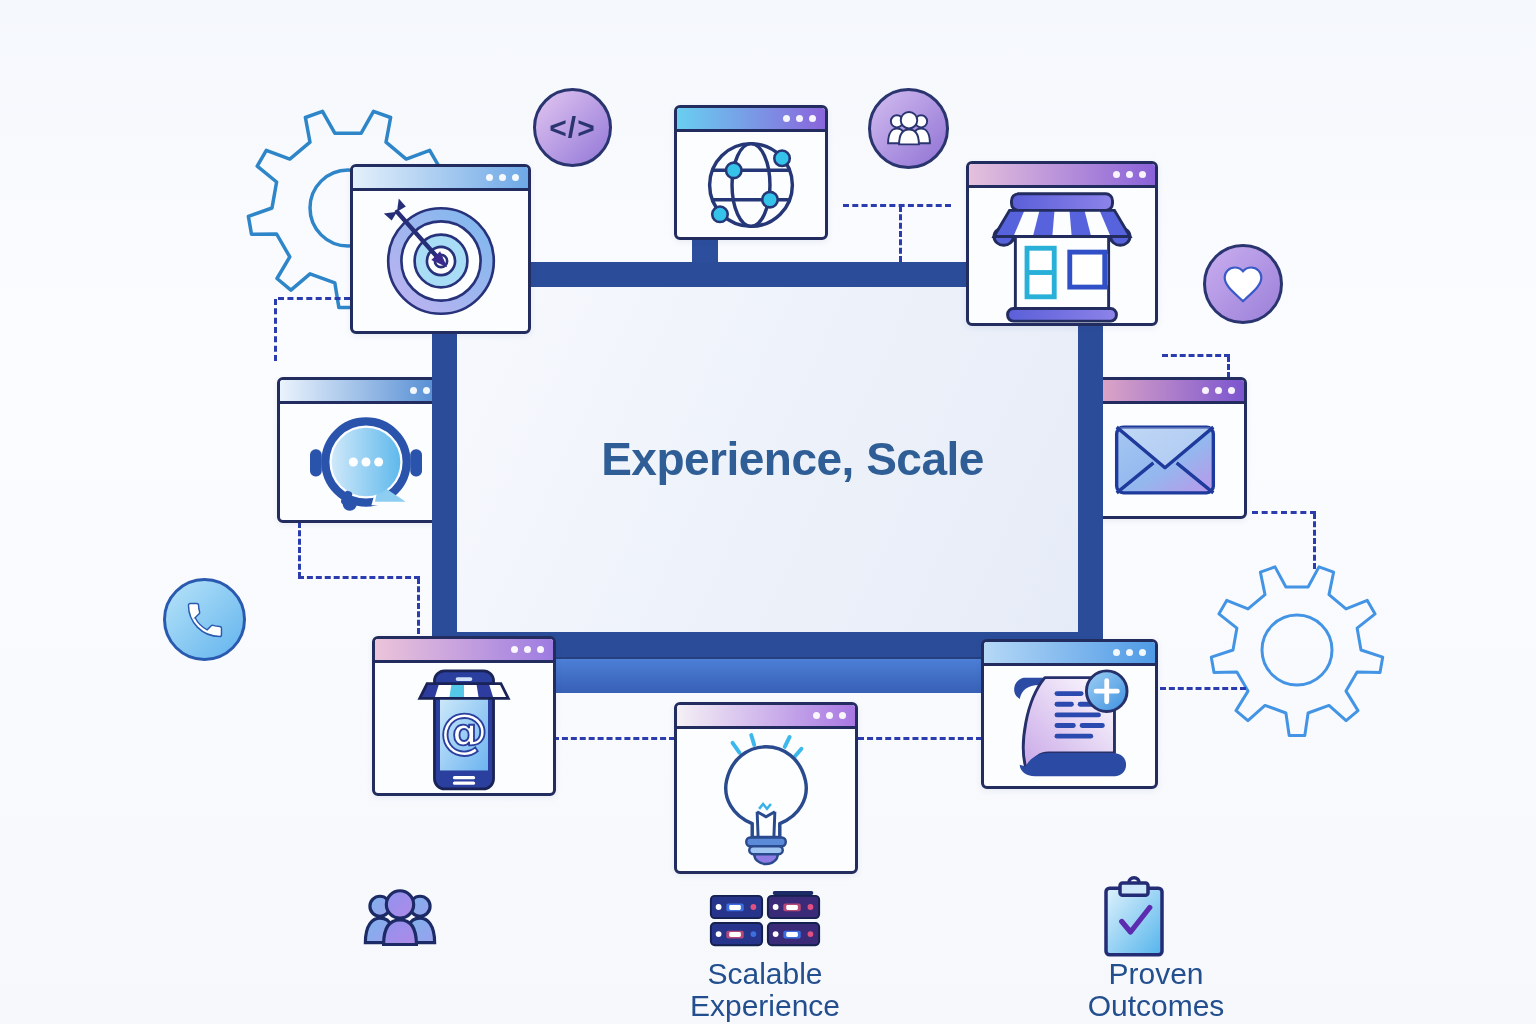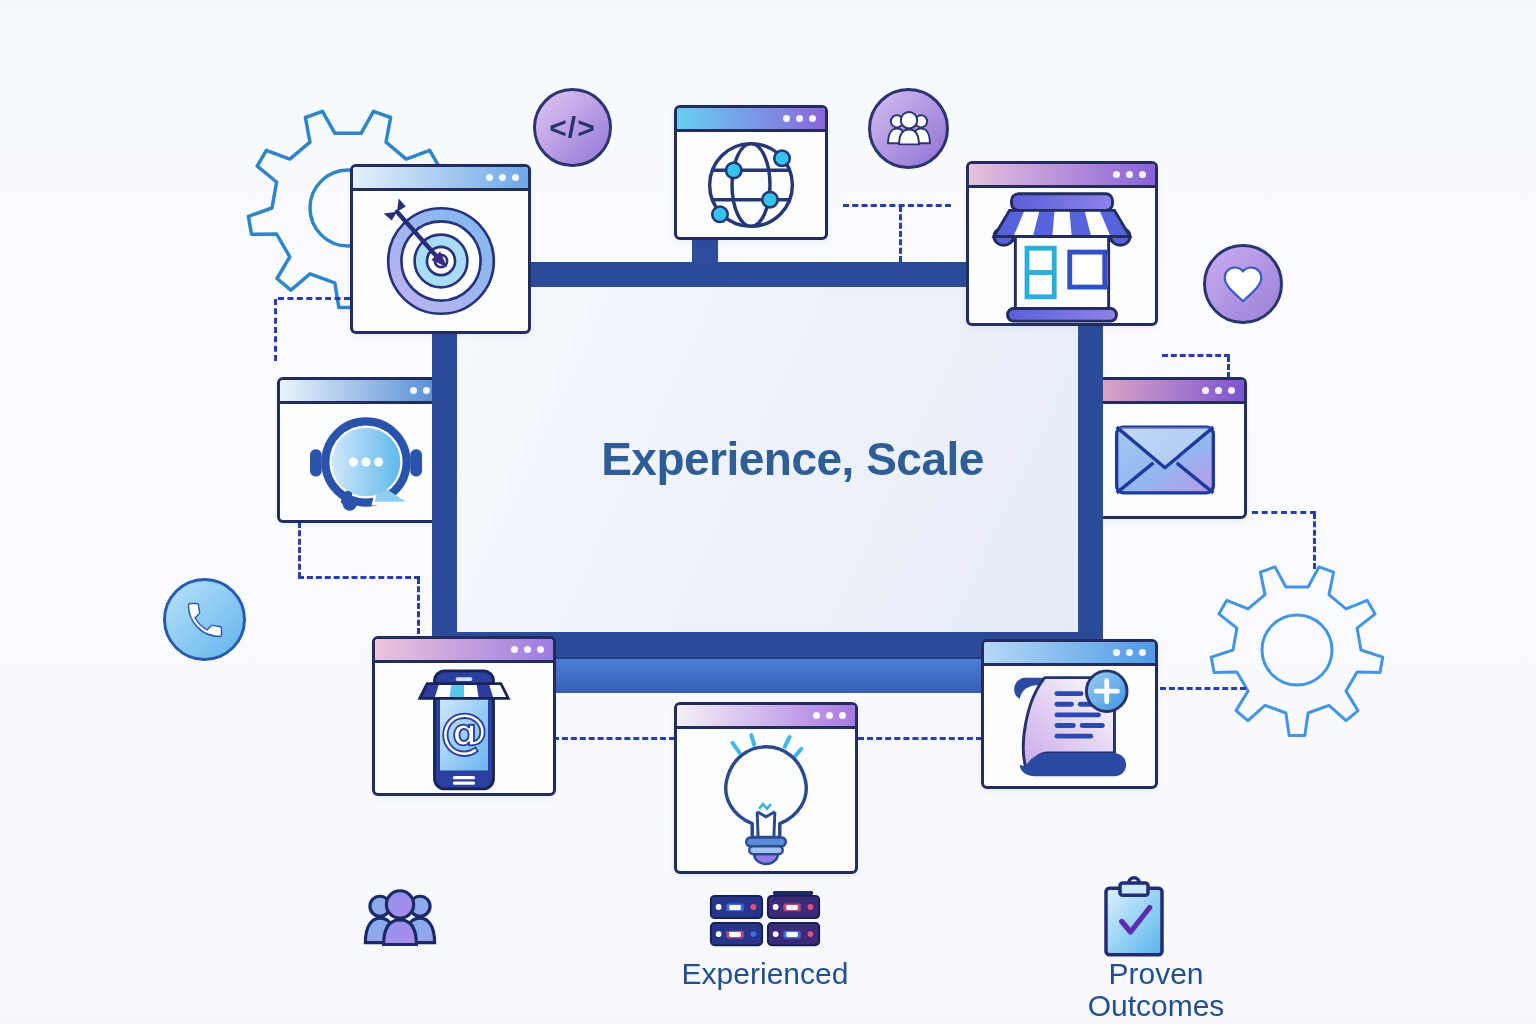--- a/index.html
+++ b/index.html
@@ -412,21 +412,22 @@
         <rect x="-40" y="10" width="18" height="8" rx="2" fill="#b84878"></rect>
         <rect x="-37" y="11.5" width="12" height="5" rx="1.5" fill="#ffffff"></rect>
         <circle cx="-12" cy="13.5" r="3" fill="#3d6ee0"></circle>
       <circle cx="11" cy="13.5" r="3" fill="#ffffff"></circle>
         <rect x="19" y="10" width="18" height="8" rx="2" fill="#3d6ee0"></rect>
         <rect x="22" y="11.5" width="12" height="5" rx="1.5" fill="#ffffff"></rect>
         <circle cx="47" cy="13.5" r="3" fill="#e05080"></circle>
     </g>
   </svg>
   <div class="feature-label" style="left:615px;">
-    <div>Experienced</div>
+    <div>Scalable</div>
+    <div>Experience</div>
   </div>
 
   <svg class="feature-icon" style="left:1095px;top:876px;" width="78" height="84" viewBox="-42 -48 84 96">
     <defs>
         <linearGradient id="gClip" x1="0" y1="0" x2="1" y2="1">
           <stop offset="0" stop-color="#dff2fc"></stop>
           <stop offset="1" stop-color="#54b4ec"></stop>
         </linearGradient>
       </defs>
     <rect x="-32" y="-34" width="64" height="76" rx="4" fill="url(#gClip)" stroke="#232c74" stroke-width="4"></rect>

